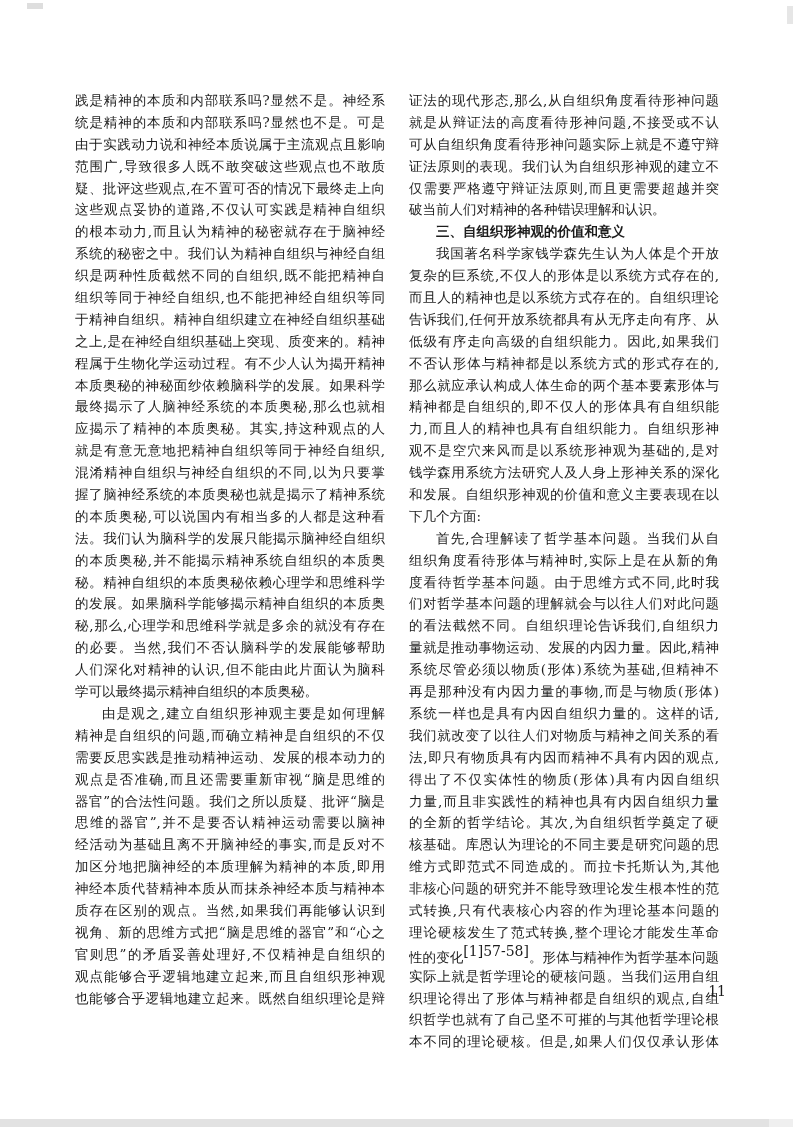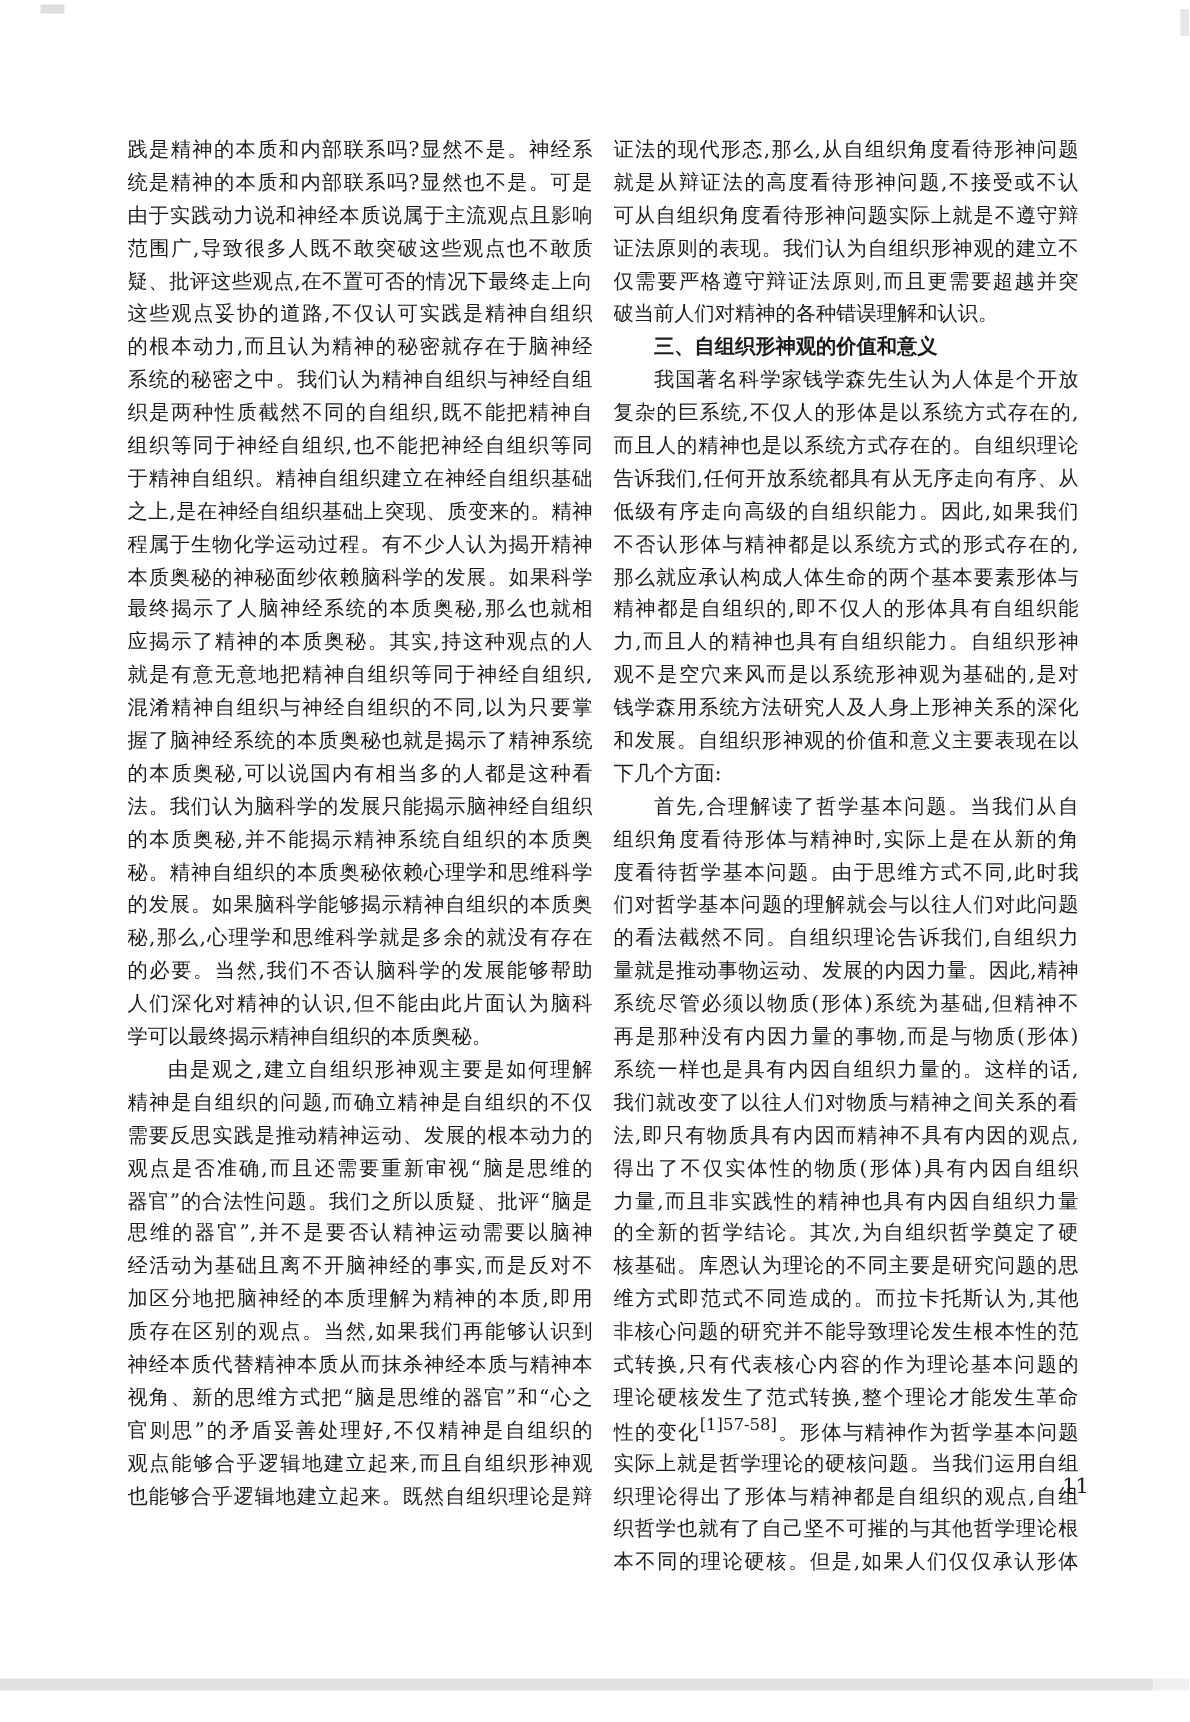--- a/index.html
+++ b/index.html
@@ -10,41 +10,41 @@
     background: #ffffff;
     overflow: hidden;
     font-family: "DejaVu Serif", "Liberation Serif", serif;
     color: #1c1c1c;
   }
   .col {
     position: absolute;
     top: 90px;
     width: 310px;
   }
-  .col-left  { left: 85px; }
+  .col-left  { left: 75px; }
   .col-right { left: 409px; }
   .ln {
     font-size: 13.5px;
     line-height: 21.9px;
     height: 21.9px;
     overflow: hidden;
     text-align: justify;
     text-align-last: justify;
     letter-spacing: 0;
   }
   .ln.ind  { text-indent: 27px; }
   .ln.pend { text-align-last: left; }
   .ln.head {
     font-family: "DejaVu Sans", "Liberation Sans", sans-serif;
     font-weight: 700;
     text-align-last: left;
     text-indent: 27px;
   }
   .sup {
-    font-size: 11px;
+    font-size: 14px;
     line-height: 1;
     vertical-align: 6px;
     letter-spacing: 0;
   }
   .page-number {
     position: absolute;
     left: 698px;
     top: 981px;
     width: 28px;
     text-align: right;
@@ -122,22 +122,22 @@
     <div class="ln">人们深化对精神的认识,但不能由此片面认为脑科</div>
     <div class="ln pend">学可以最终揭示精神自组织的本质奥秘。</div>
     <div class="ln ind">由是观之,建立自组织形神观主要是如何理解</div>
     <div class="ln">精神是自组织的问题,而确立精神是自组织的不仅</div>
     <div class="ln">需要反思实践是推动精神运动、发展的根本动力的</div>
     <div class="ln">观点是否准确,而且还需要重新审视“脑是思维的</div>
     <div class="ln">器官”的合法性问题。我们之所以质疑、批评“脑是</div>
     <div class="ln">思维的器官”,并不是要否认精神运动需要以脑神</div>
     <div class="ln">经活动为基础且离不开脑神经的事实,而是反对不</div>
     <div class="ln">加区分地把脑神经的本质理解为精神的本质,即用</div>
+    <div class="ln">神经本质代替精神本质从而抹杀神经本质与精神本</div>
     <div class="ln">质存在区别的观点。当然,如果我们再能够认识到</div>
-    <div class="ln">神经本质代替精神本质从而抹杀神经本质与精神本</div>
     <div class="ln">视角、新的思维方式把“脑是思维的器官”和“心之</div>
     <div class="ln">官则思”的矛盾妥善处理好,不仅精神是自组织的</div>
     <div class="ln">观点能够合乎逻辑地建立起来,而且自组织形神观</div>
     <div class="ln">也能够合乎逻辑地建立起来。既然自组织理论是辩</div>
   </div>
 
   <div class="col col-right">
     <div class="ln">证法的现代形态,那么,从自组织角度看待形神问题</div>
     <div class="ln">就是从辩证法的高度看待形神问题,不接受或不认</div>
     <div class="ln">可从自组织角度看待形神问题实际上就是不遵守辩</div>

